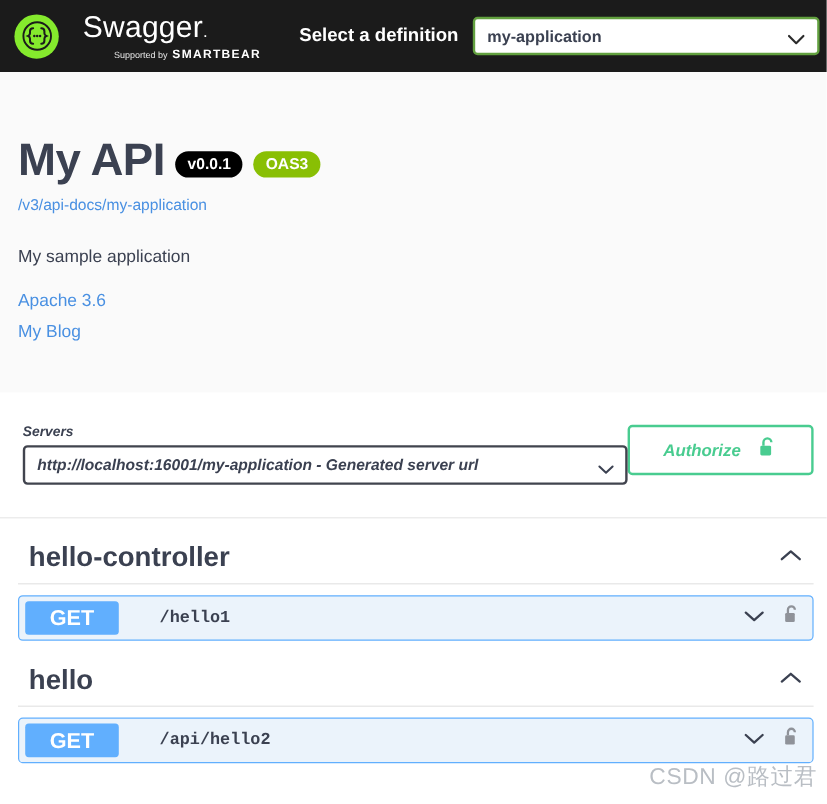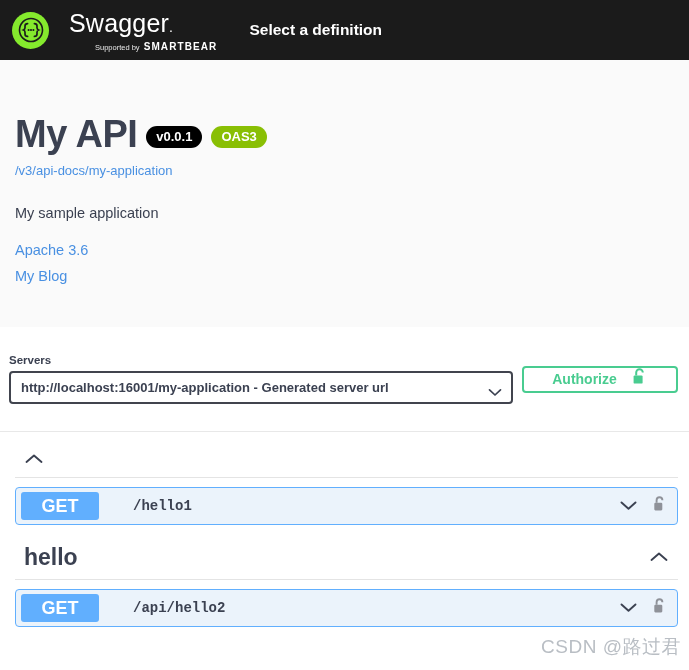--- a/index.html
+++ b/index.html
@@ -137,24 +137,25 @@
   .links a {
     display: block;
     font-size: 14.5px;
     color: #4990e2;
     text-decoration: none;
     margin-bottom: 10px;
   }
 
   
   .scheme-wrap {
-    padding: 27px 11px 0 9px;
-    display: flex;
-    align-items: center;
+    padding: 27px 11px 0 19px;
+    display: flex;
+    align-items: flex-start;
     justify-content: space-between;
+    font-style: italic;
   }
   .servers-col { flex: none; }
   .servers-label {
     font-size: 11.5px;
     font-weight: 700;
     color: #3b4151;
     margin-bottom: 5px;
   }
   .server-select {
     width: 504px;
@@ -170,21 +171,21 @@
   .server-select .val {
     font-size: 13px;
     font-weight: 700;
     color: #3b4151;
     white-space: nowrap;
   }
   .server-select .chev { position: absolute; right: 9px; top: 10px; }
 
   .authorize-btn {
     width: 156px;
-    height: 27px;
+    height: 42px;
     border: 2px solid #49cc90;
     border-radius: 4px;
     background: #ffffff;
     display: flex;
     align-items: center;
     justify-content: center;
     gap: 14px;
     cursor: pointer;
   }
   .authorize-btn .lbl {
@@ -288,20 +289,28 @@
         <span class="logo-word"><span>Swagger</span><span class="dot">.</span></span>
         <span class="logo-sub">
           <span class="sb-lead">Supported by</span>
           <span class="sb-brand">SMARTBEAR</span>
         </span>
       </span>
     </a>
 
     <span class="def-label">Select a definition</span>
 
+    <div class="def-select">
+      <span class="val">my-application</span>
+      <span class="chev">
+        <svg width="15" height="10" viewBox="0 0 15 10">
+            <path d="M1.5 2 L7.5 8 L13.5 2" fill="none" stroke="#2b2b2b" stroke-width="1.8" stroke-linecap="round" stroke-linejoin="round"></path>
+          </svg>
+      </span>
+    </div>
   </div>
 
   <div class="info">
     <div class="title-row">
       <span class="api-title">My API</span>
       <span class="pill pill-version">v0.0.1</span>
       <span class="pill pill-oas">OAS3</span>
     </div>
     <a class="doc-link">/v3/api-docs/my-application</a>
     <div class="desc">My sample application</div>
@@ -332,20 +341,21 @@
           <rect x="2.6" y="8.4" width="9" height="8.2" rx="1.2" fill="#49cc90"></rect>
         </svg>
       </span>
     </div>
   </div>
 
   <div class="sep"></div>
 
   <div class="tag-block">
     <div class="tag-head">
+      <span class="tag-name">hello-controller</span>
       <span>
         <svg width="20" height="12" viewBox="0 0 20 12">
             <path d="M2.5 9 L10 2.5 L17.5 9" fill="none" stroke="#3b4151" stroke-width="1.9" stroke-linecap="round" stroke-linejoin="round"></path>
           </svg>
       </span>
     </div>
 
     <div class="op-row">
       <span class="op-method">GET</span>
       <span class="op-path">/hello1</span>

